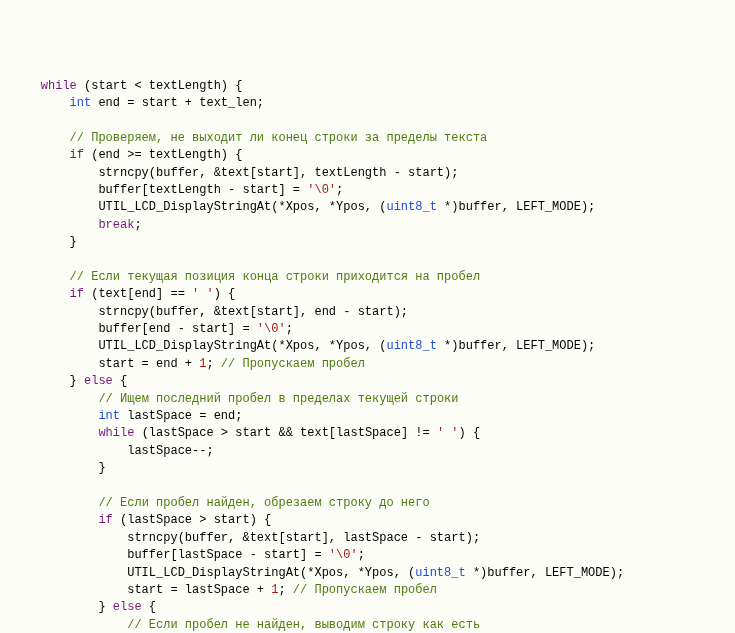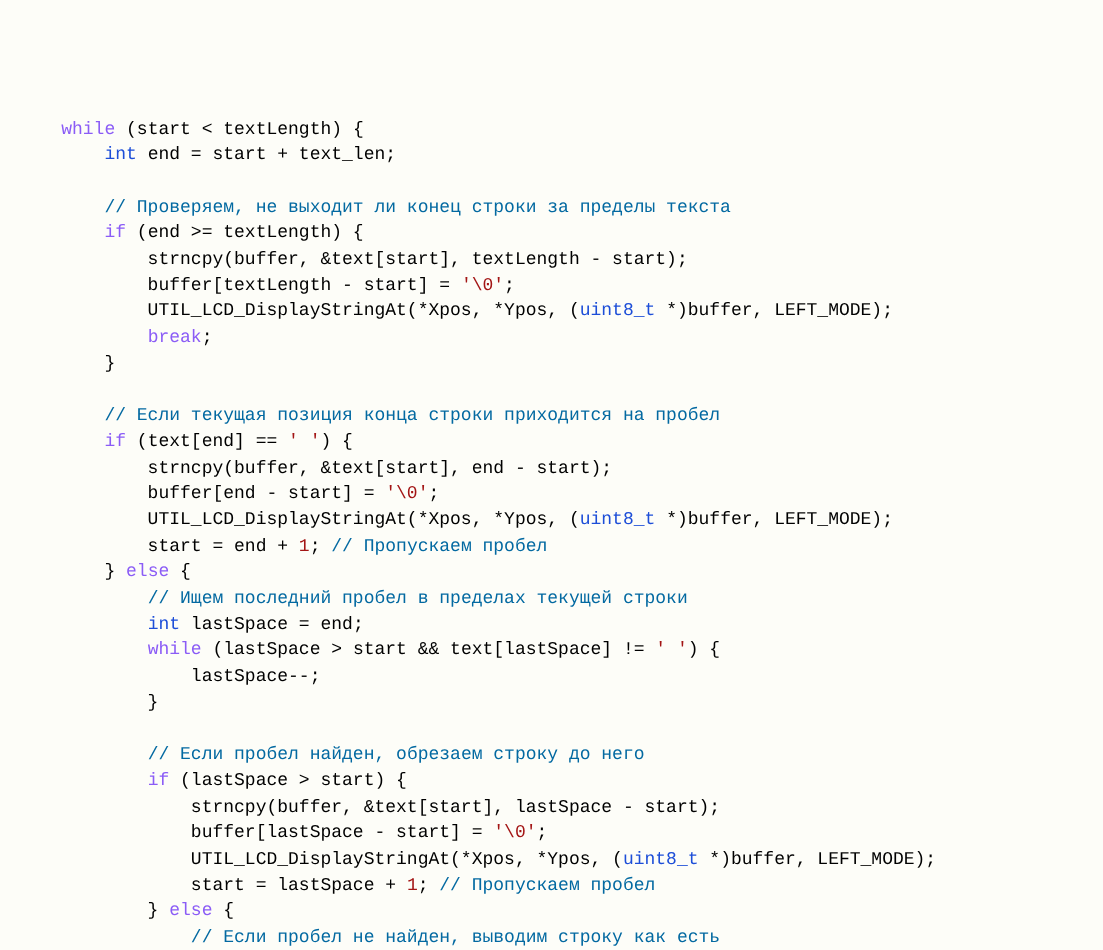--- a/index.html
+++ b/index.html
@@ -5,23 +5,23 @@
   body {
     margin: 0;
     padding: 8px 0 8px 12px;
     background: #fdfdf8;
     font-family: "Courier New", Courier, monospace;
     font-size: 12px;
     line-height: 1.45;
     color: #000;
     white-space: pre;
   }
-  .kw { color: #8b5cf6; }
+  .kw { color: #701a75; }
   .ty { color: #1d4ed8; }
-  .cm { color: #0369a1; }
+  .cm { color: #4d7c0f; }
   .st { color: #a31515; }
   .nu { color: #a31515; }
   .line { display: block; }
 </style>
 </head>
 <body>
 
 
 
 <div id="code-root"><span class="line">    <span class="kw">while</span> (start &lt; textLength) {</span><span class="line">        <span class="ty">int</span> end = start + text_len;</span><span class="line">&nbsp;</span><span class="line">        <span class="cm">// Проверяем, не выходит ли конец строки за пределы текста</span></span><span class="line">        <span class="kw">if</span> (end &gt;= textLength) {</span><span class="line">            strncpy(buffer, &amp;text[start], textLength - start);</span><span class="line">            buffer[textLength - start] = <span class="st">'\0'</span>;</span><span class="line">            UTIL_LCD_DisplayStringAt(*Xpos, *Ypos, (<span class="ty">uint8_t</span> *)buffer, LEFT_MODE);</span><span class="line">            <span class="kw">break</span>;</span><span class="line">        }</span><span class="line">&nbsp;</span><span class="line">        <span class="cm">// Если текущая позиция конца строки приходится на пробел</span></span><span class="line">        <span class="kw">if</span> (text[end] == <span class="st">' '</span>) {</span><span class="line">            strncpy(buffer, &amp;text[start], end - start);</span><span class="line">            buffer[end - start] = <span class="st">'\0'</span>;</span><span class="line">            UTIL_LCD_DisplayStringAt(*Xpos, *Ypos, (<span class="ty">uint8_t</span> *)buffer, LEFT_MODE);</span><span class="line">            start = end + <span class="nu">1</span>; <span class="cm">// Пропускаем пробел</span></span><span class="line">        } <span class="kw">else</span> {</span><span class="line">            <span class="cm">// Ищем последний пробел в пределах текущей строки</span></span><span class="line">            <span class="ty">int</span> lastSpace = end;</span><span class="line">            <span class="kw">while</span> (lastSpace &gt; start &amp;&amp; text[lastSpace] != <span class="st">' '</span>) {</span><span class="line">                lastSpace--;</span><span class="line">            }</span><span class="line">&nbsp;</span><span class="line">            <span class="cm">// Если пробел найден, обрезаем строку до него</span></span><span class="line">            <span class="kw">if</span> (lastSpace &gt; start) {</span><span class="line">                strncpy(buffer, &amp;text[start], lastSpace - start);</span><span class="line">                buffer[lastSpace - start] = <span class="st">'\0'</span>;</span><span class="line">                UTIL_LCD_DisplayStringAt(*Xpos, *Ypos, (<span class="ty">uint8_t</span> *)buffer, LEFT_MODE);</span><span class="line">                start = lastSpace + <span class="nu">1</span>; <span class="cm">// Пропускаем пробел</span></span><span class="line">            } <span class="kw">else</span> {</span><span class="line">                <span class="cm">// Если пробел не найден, выводим строку как есть</span></span></div>

